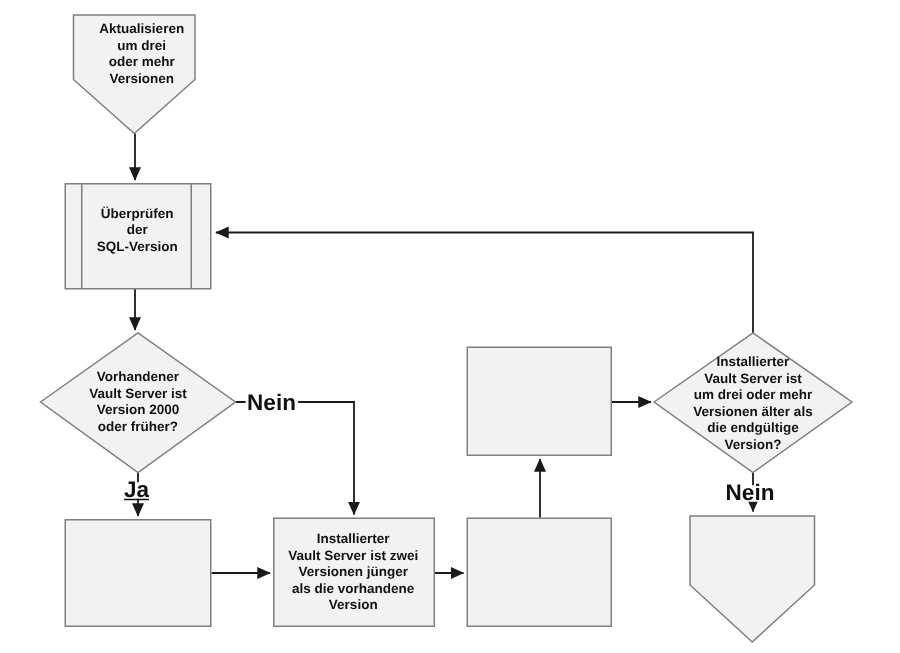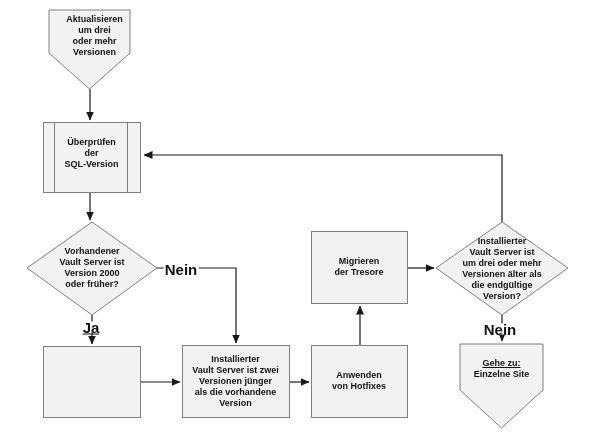--- a/index.html
+++ b/index.html
@@ -116,37 +116,29 @@
 Version 2000
 oder früher?</div>
 
 
   <div class="node-label" style="left:182px; top:345px; width:107px; height:72px;">Installierter
 Vault Server ist zwei
 Versionen jünger
 als die vorhandene
 Version</div>
 
-  <div class="node-label" style="left:311px; top:345px; width:96px; height:72px;">Anwenden
-von Hotfixes</div>
 
-  <div class="node-label" style="left:311px; top:231px; width:96px; height:72px;">Migrieren
-der Tresore</div>
 
   <div class="node-label" style="left:440px; top:222px; width:124px; height:93px;">Installierter
 Vault Server ist
 um drei oder mehr
 Versionen älter als
 die endgültige
 Version?</div>
 
-  <div class="node-label" style="left:460px; top:348px; width:83px; height:42px; flex-direction:column;">
-    <span class="underlined">Gehe zu:</span>
-    <span>Einzelne Site</span>
-  </div>
 
   <div class="edge-label" style="left:181px; top:269px;">Nein</div>
 
   <div class="edge-label" style="left:91px; top:327px;text-decoration:underline;">Ja</div>
 
   <div class="edge-label" style="left:500px; top:329px;">Nein</div>
 
 </div>
 
 </body></html>

